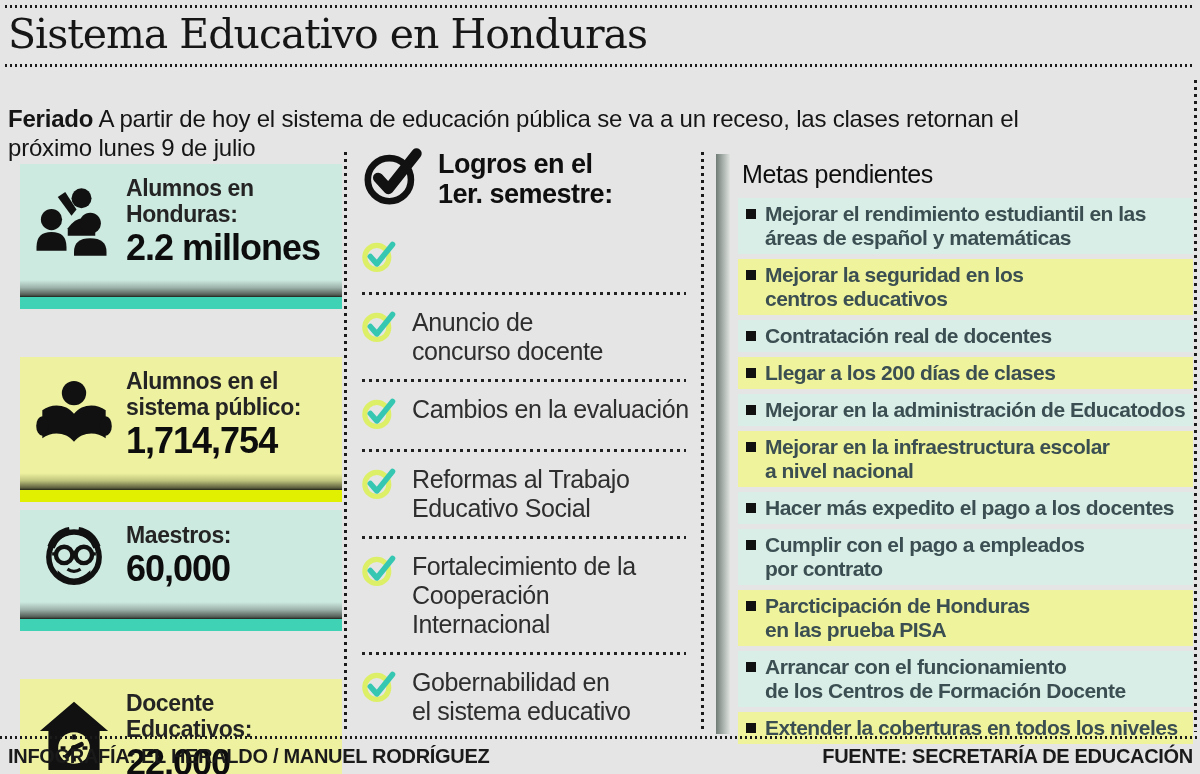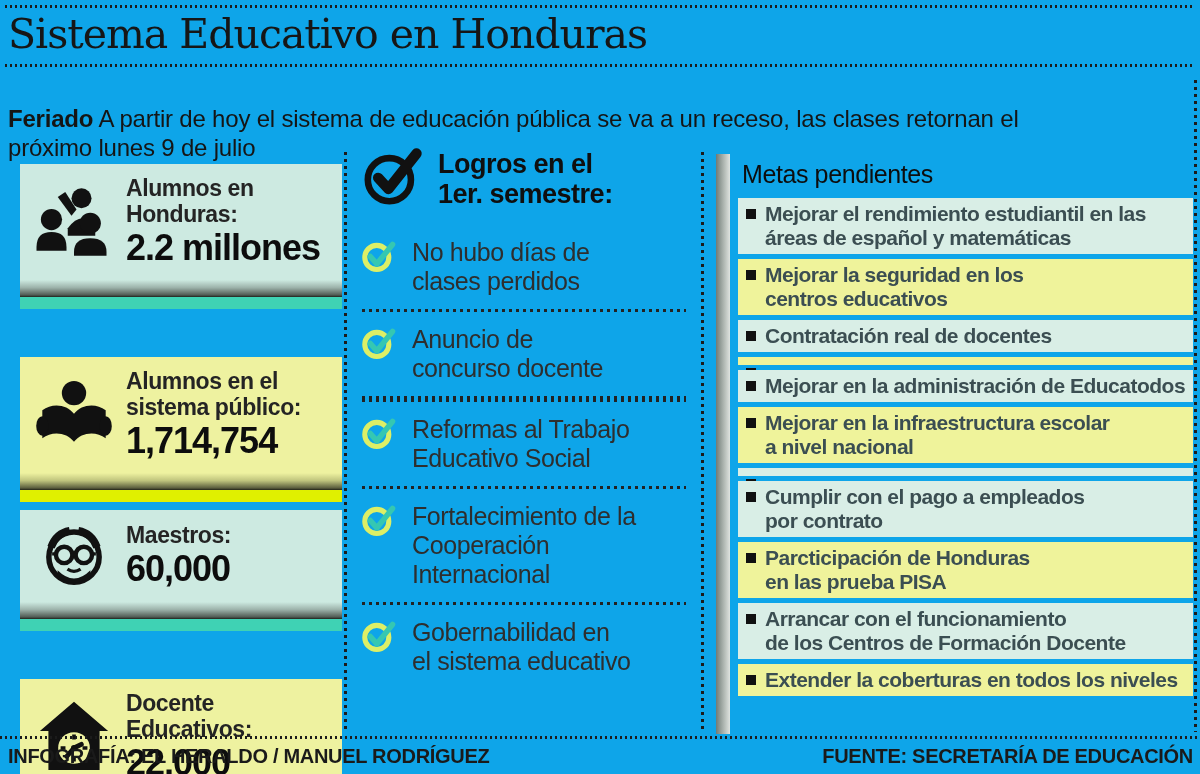--- a/index.html
+++ b/index.html
@@ -1,17 +1,17 @@
 <!DOCTYPE html>
 <html><head>
 <meta charset="utf-8">
 <style>
   html,body{margin:0;padding:0;background:#fff;width:1200px;height:774px;overflow:hidden;
     font-family:"Liberation Sans",sans-serif;}
-  #stage{position:absolute;top:0;left:0;width:1200px;height:774px;background:#0ea5e9;}
+  #stage{position:absolute;top:0;left:0;width:1200px;height:774px;background:#e5e5e5;}
 
   
   .dotline{position:absolute;height:3px;
     background:repeating-linear-gradient(90deg,#1b1b1b 0 2px,transparent 2px 5px);}
   .vline{position:absolute;width:3px;
     background:repeating-linear-gradient(180deg,#1b1b1b 0 3px,transparent 3px 7px);}
 
   
   .title{position:absolute;left:8px;top:10px;font-family:"DejaVu Serif","Liberation Serif",serif;
     font-size:41px;font-weight:normal;color:#161616;letter-spacing:-1px;white-space:nowrap;}
@@ -182,33 +182,38 @@
           </svg></span>
       <div class="achv-title">Logros en el
 1er. semestre:</div>
     </div>
     <div class="achv-list">
   <div class="achv-item">
     <span class="achv-icn"><svg viewBox="0 0 40 40" width="37" height="37">
               <circle cx="16" cy="21" r="13" fill="none" stroke="#ddef66" stroke-width="5.5"></circle>
               <path d="M9 20 L16 28 L33 7" fill="none" stroke="#35c7b2" stroke-width="6" stroke-linecap="round" stroke-linejoin="round"></path>
             </svg></span>
-    <div class="achv-text">No hubo días de
-clases perdidos</div>
   </div>
 <div class="dot-sep"></div>
   <div class="achv-item">
     <span class="achv-icn"><svg viewBox="0 0 40 40" width="37" height="37">
               <circle cx="16" cy="21" r="13" fill="none" stroke="#ddef66" stroke-width="5.5"></circle>
               <path d="M9 20 L16 28 L33 7" fill="none" stroke="#35c7b2" stroke-width="6" stroke-linecap="round" stroke-linejoin="round"></path>
             </svg></span>
     <div class="achv-text">Anuncio de
 concurso docente</div>
   </div>
 <div class="dot-sep"></div>
+  <div class="achv-item">
+    <span class="achv-icn"><svg viewBox="0 0 40 40" width="37" height="37">
+              <circle cx="16" cy="21" r="13" fill="none" stroke="#ddef66" stroke-width="5.5"></circle>
+              <path d="M9 20 L16 28 L33 7" fill="none" stroke="#35c7b2" stroke-width="6" stroke-linecap="round" stroke-linejoin="round"></path>
+            </svg></span>
+    <div class="achv-text">Cambios en la evaluación</div>
+  </div>
 <div class="dot-sep"></div>
   <div class="achv-item">
     <span class="achv-icn"><svg viewBox="0 0 40 40" width="37" height="37">
               <circle cx="16" cy="21" r="13" fill="none" stroke="#ddef66" stroke-width="5.5"></circle>
               <path d="M9 20 L16 28 L33 7" fill="none" stroke="#35c7b2" stroke-width="6" stroke-linecap="round" stroke-linejoin="round"></path>
             </svg></span>
     <div class="achv-text">Reformas al Trabajo
 Educativo Social</div>
   </div>
 <div class="dot-sep"></div>
@@ -249,35 +254,37 @@
 centros educativos</div>
   </div>
 
   <div class="goal-item teal">
     <span class="goal-bullet"></span>
     <div class="goal-text">Contratación real de docentes</div>
   </div>
 
   <div class="goal-item yellow">
     <span class="goal-bullet"></span>
+    <div class="goal-text">Llegar a los 200 días de clases</div>
   </div>
 
   <div class="goal-item teal">
     <span class="goal-bullet"></span>
     <div class="goal-text">Mejorar en la administración de Educatodos</div>
   </div>
 
   <div class="goal-item yellow">
     <span class="goal-bullet"></span>
     <div class="goal-text">Mejorar en la infraestructura escolar
 a nivel nacional</div>
   </div>
 
   <div class="goal-item teal">
     <span class="goal-bullet"></span>
+    <div class="goal-text">Hacer más expedito el pago a los docentes</div>
   </div>
 
   <div class="goal-item teal">
     <span class="goal-bullet"></span>
     <div class="goal-text">Cumplir con el pago a empleados
 por contrato</div>
   </div>
 
   <div class="goal-item yellow">
     <span class="goal-bullet"></span>

